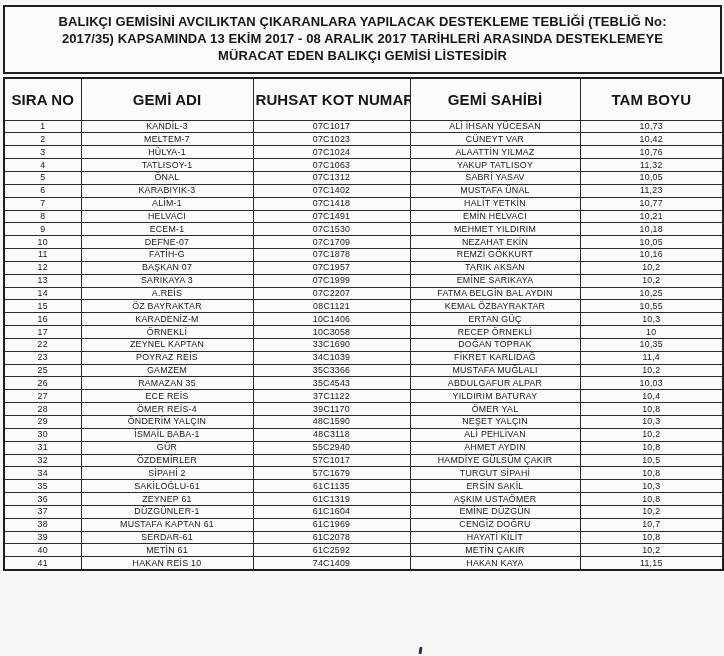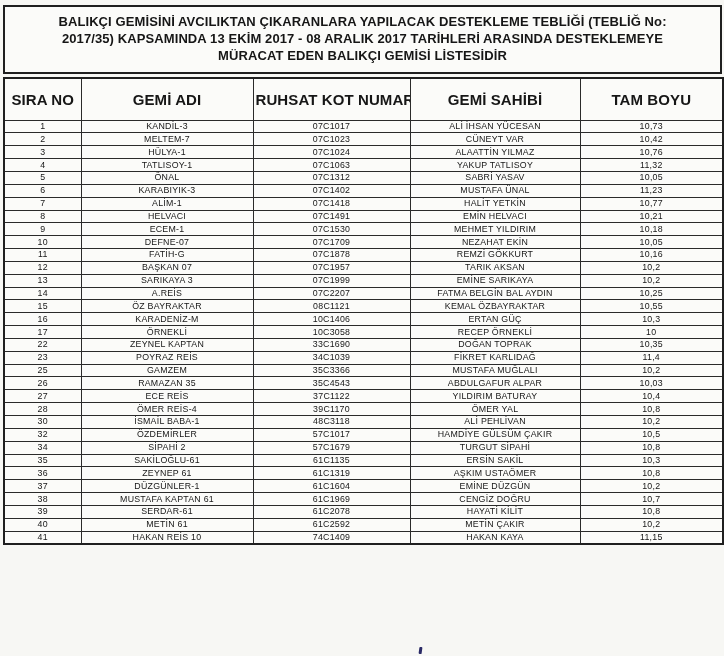--- a/index.html
+++ b/index.html
@@ -249,25 +249,39 @@
           <td>10,4</td>
         </tr>
         <tr>
           <td>28</td>
           <td>ÖMER REİS-4</td>
           <td>39C1170</td>
           <td>ÖMER YAL</td>
           <td>10,8</td>
         </tr>
         <tr>
+          <td>29</td>
+          <td>ÖNDERİM YALÇIN</td>
+          <td>48C1590</td>
+          <td>NEŞET YALÇIN</td>
+          <td>10,3</td>
+        </tr>
+        <tr>
           <td>30</td>
           <td>İSMAİL BABA-1</td>
           <td>48C3118</td>
           <td>ALİ PEHLİVAN</td>
           <td>10,2</td>
+        </tr>
+        <tr>
+          <td>31</td>
+          <td>GÜR</td>
+          <td>55C2940</td>
+          <td>AHMET AYDIN</td>
+          <td>10,8</td>
         </tr>
         <tr>
           <td>32</td>
           <td>ÖZDEMİRLER</td>
           <td>57C1017</td>
           <td>HAMDİYE GÜLSÜM ÇAKIR</td>
           <td>10,5</td>
         </tr>
         <tr>
           <td>34</td>

